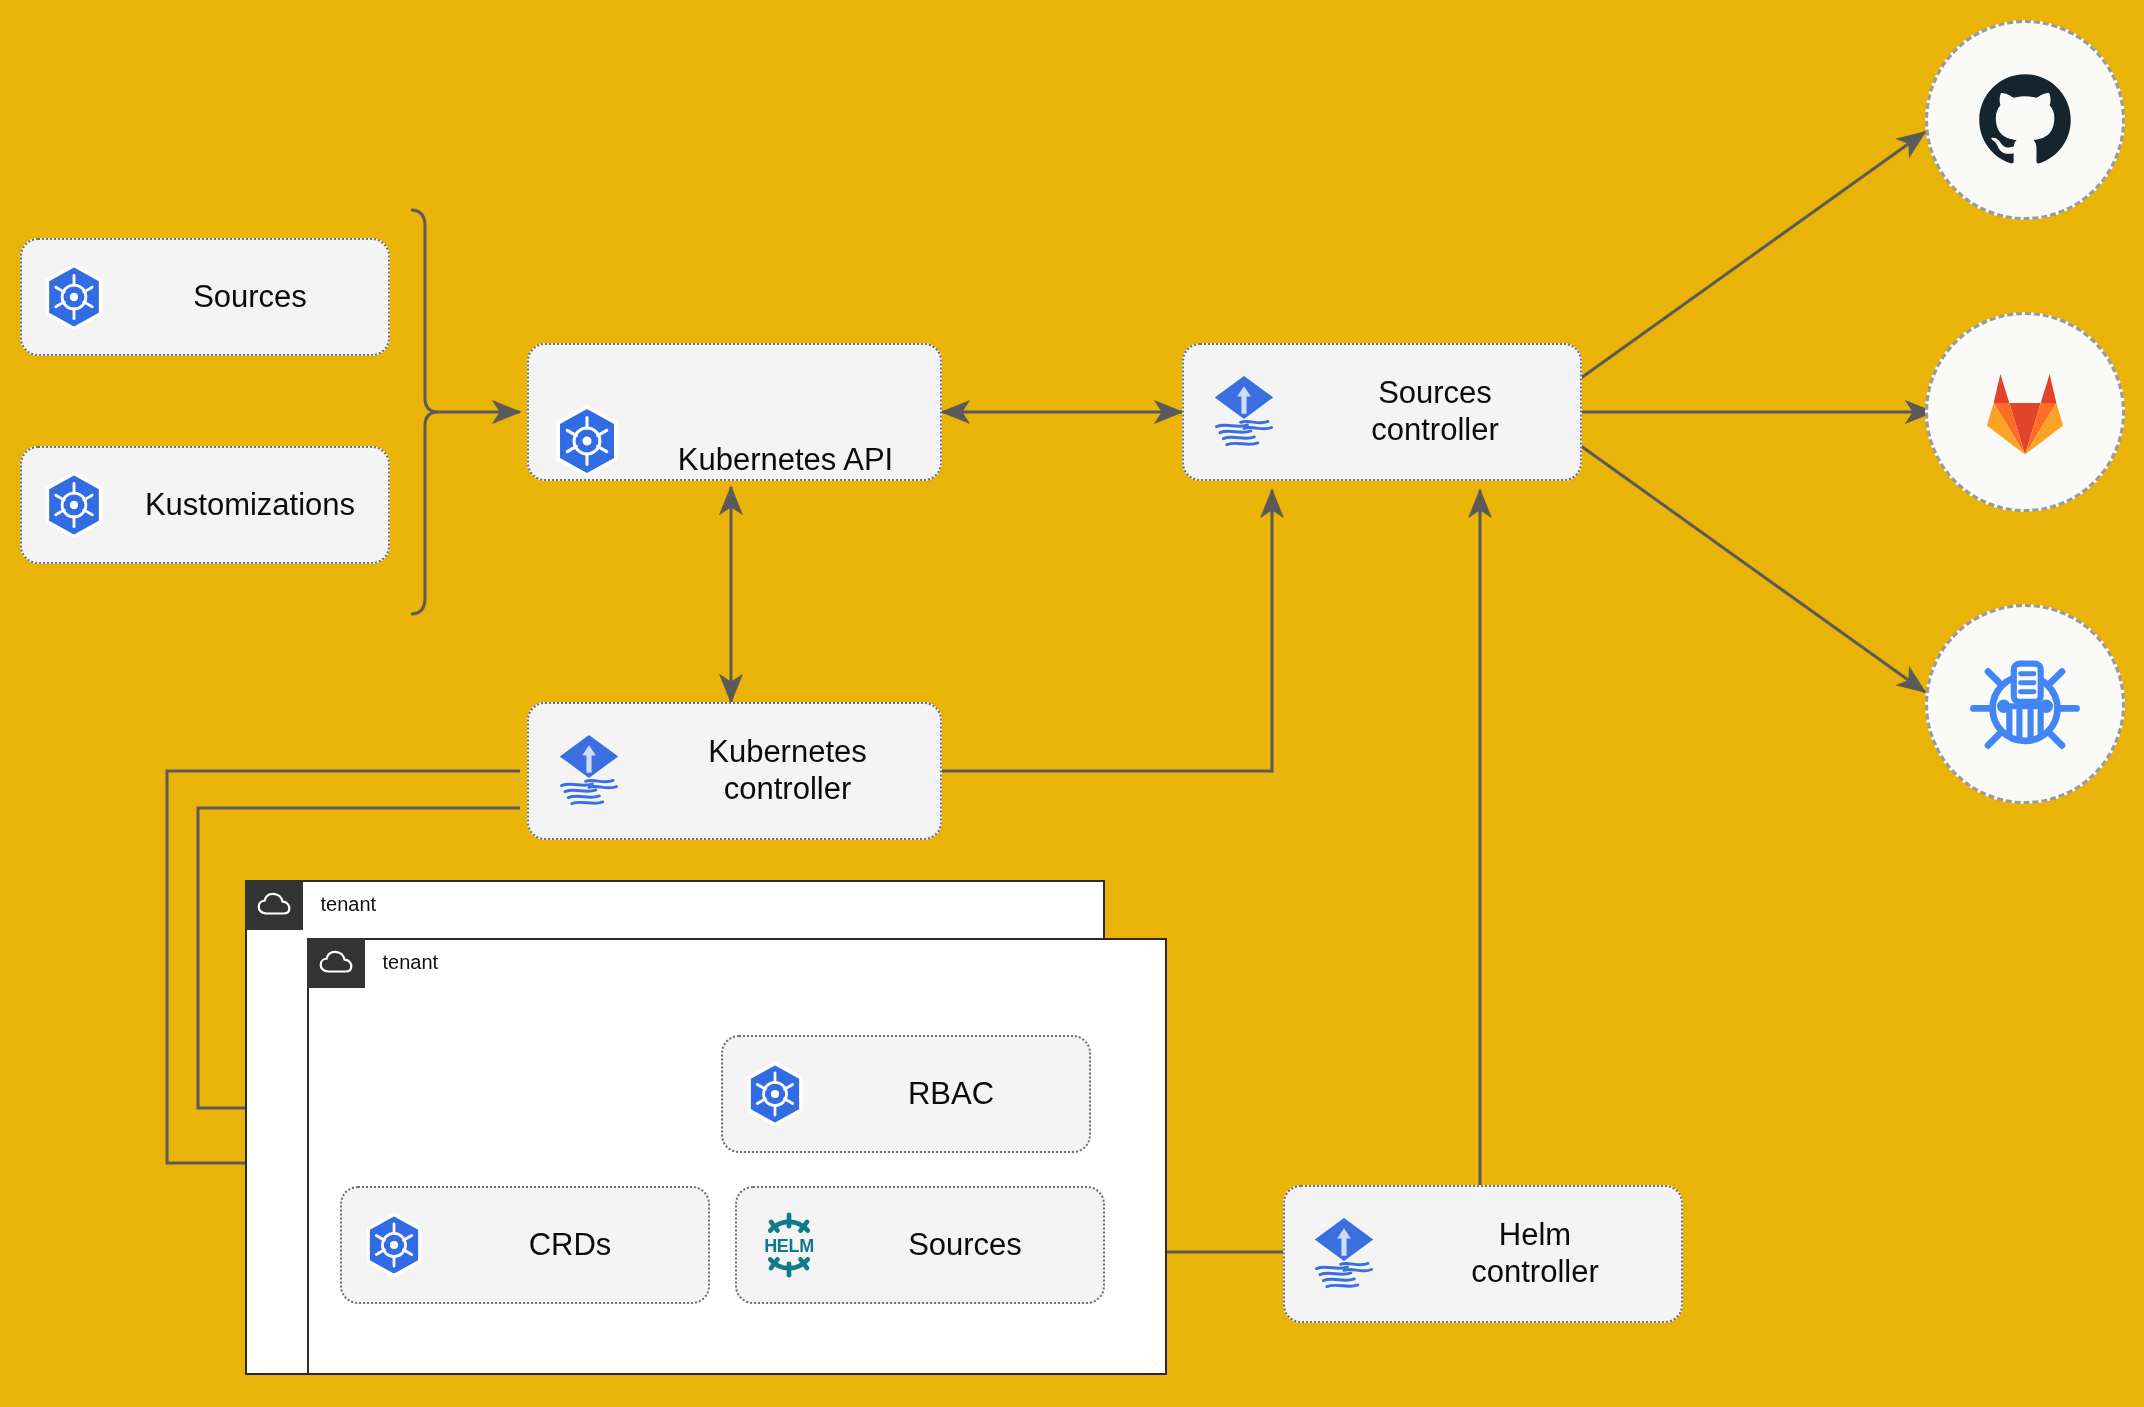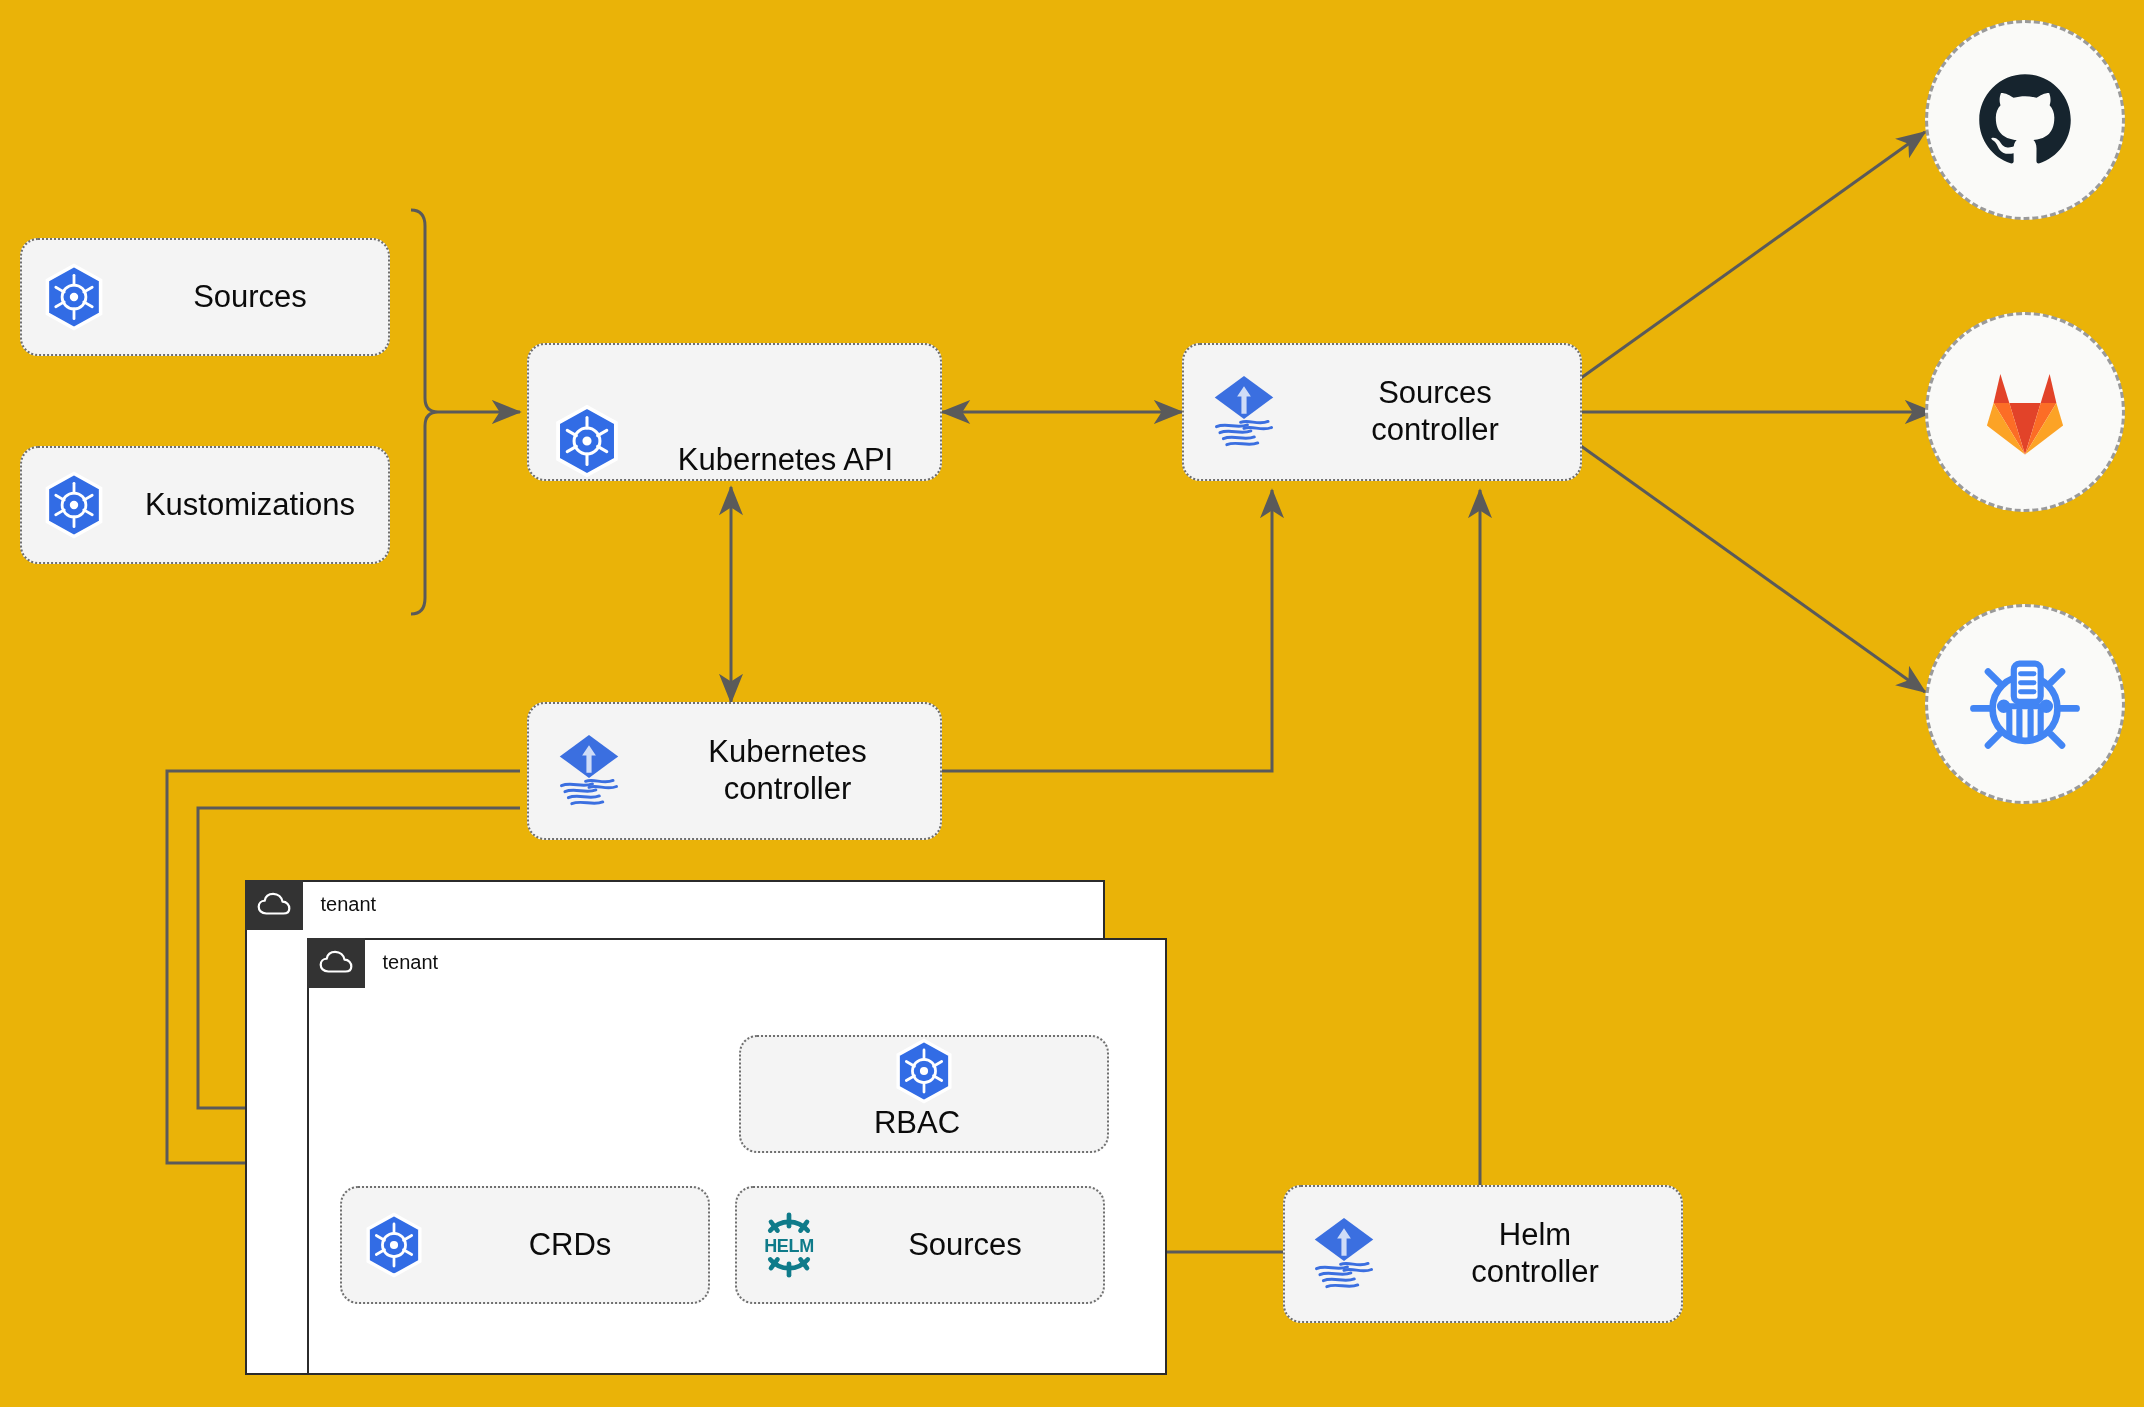--- a/index.html
+++ b/index.html
@@ -271,21 +271,21 @@
         <svg width="34" height="26" viewBox="0 0 40 28">
           <path d="M11,24 C5,24 2,20 2,16 C2,12 5,9 9,9 C10,4 14,1 19,1
                    C25,1 29,5 30,10 C35,10 38,14 38,18 C38,22 35,24 31,24 Z" fill="none" stroke="#ffffff" stroke-width="2.6" stroke-linejoin="round"></path>
         </svg>
       </div>
       <span class="tenant-name">tenant</span>
     </div>
   </div>
 
 
-  <div class="node" style="left:739px; top:1035px; width:370px; height:118px;flex-direction:column;">
+  <div class="node" style="left:721px; top:1035px; width:370px; height:118px;">
     <span class="ico" style="width:104px;">
       <svg width="68" height="68" viewBox="0 0 100 100">
         <polygon points="50,5 88,26 88,74 50,95 12,74 12,26" fill="#326ce5" stroke="#ffffff" stroke-width="5"></polygon>
         <g fill="none" stroke="#ffffff" stroke-width="4" stroke-linecap="round">
           <circle cx="50" cy="50" r="17"></circle>
           <circle cx="50" cy="50" r="4" fill="#ffffff"></circle>
           <line x1="50" y1="19" x2="50" y2="33"></line>
           <line x1="76" y1="36" x2="64" y2="43"></line>
           <line x1="76" y1="64" x2="64" y2="57"></line>
           <line x1="50" y1="81" x2="50" y2="67"></line>

